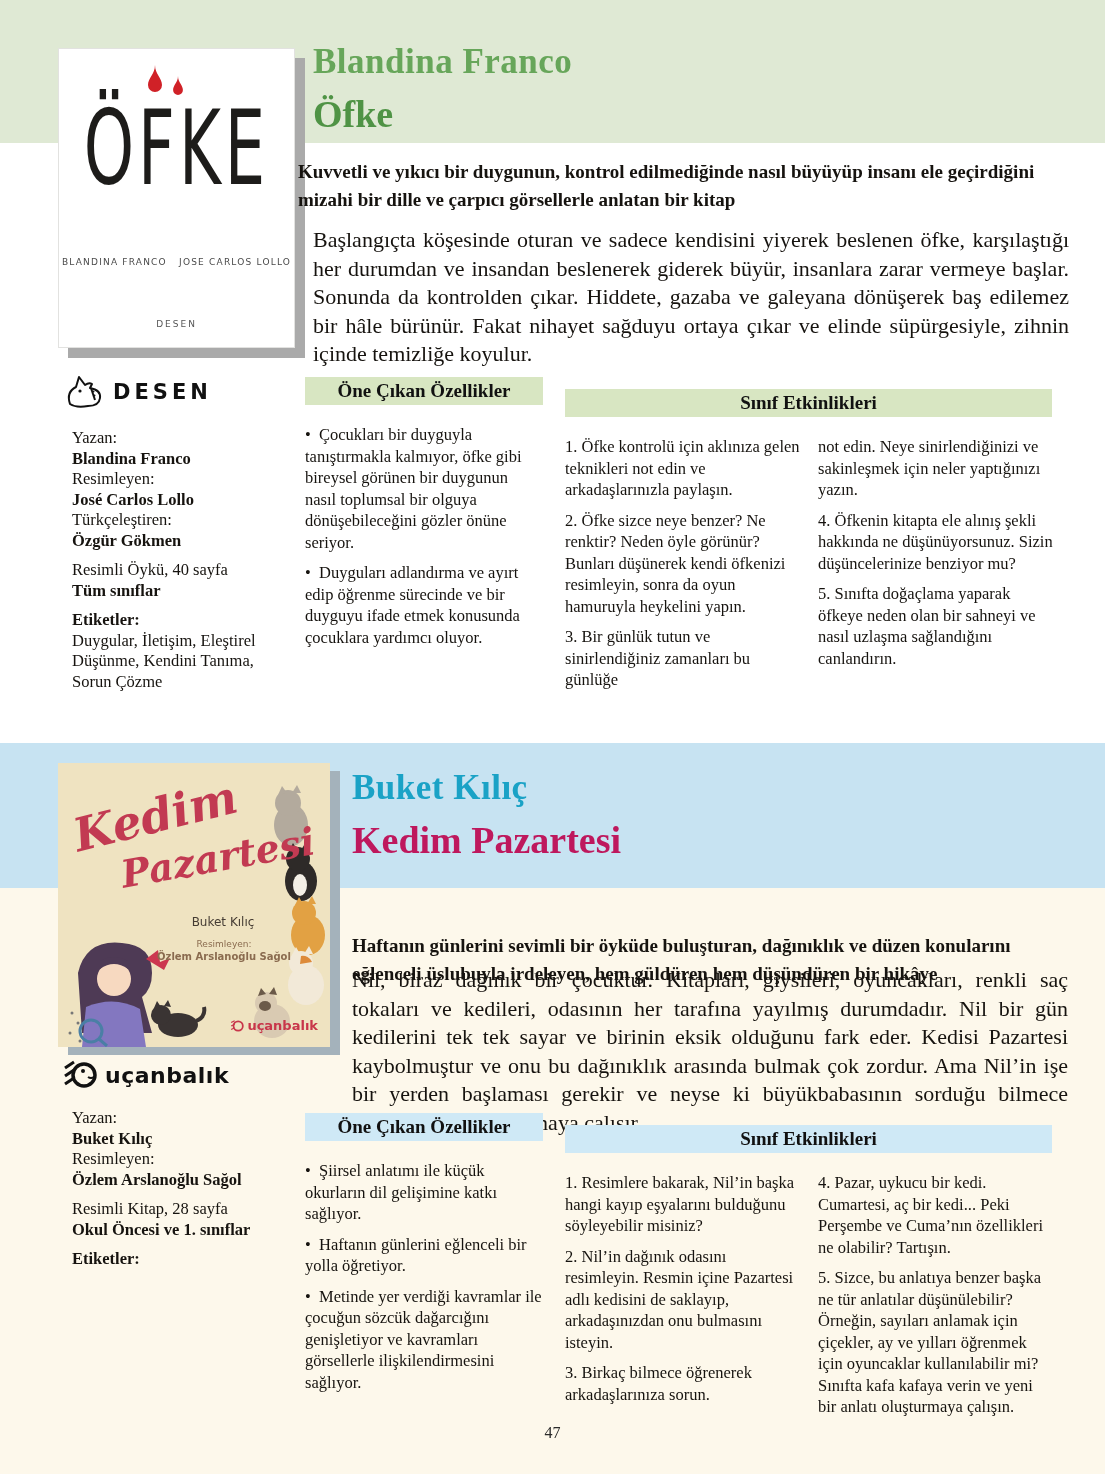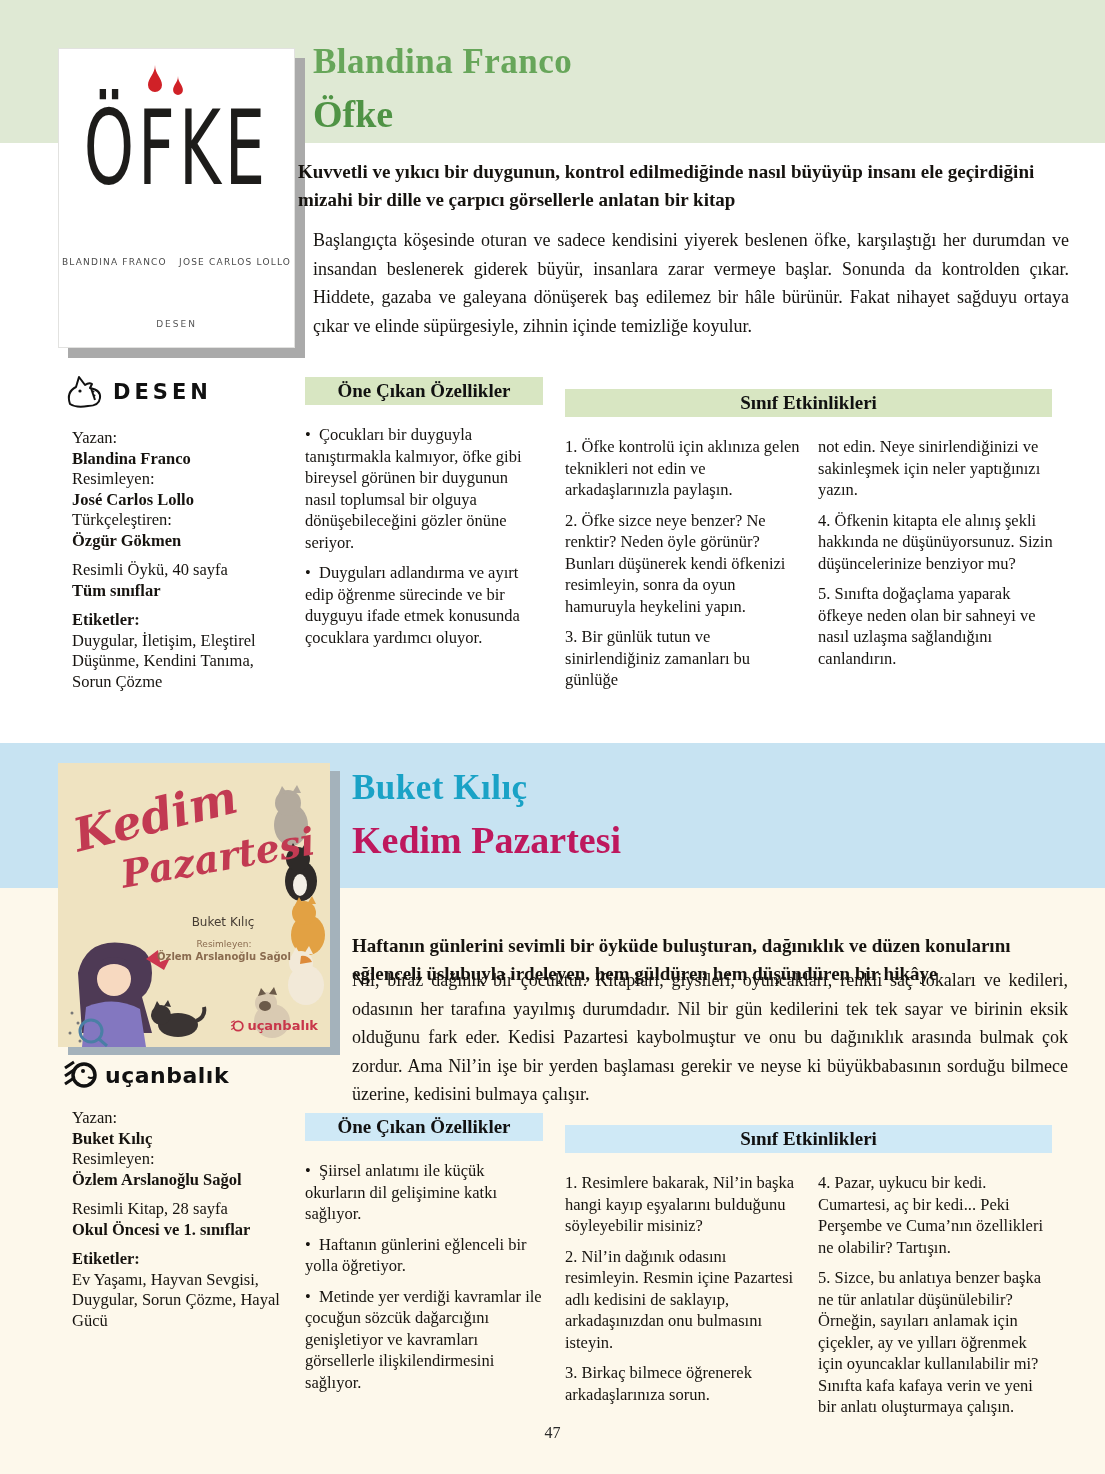--- a/index.html
+++ b/index.html
@@ -63,21 +63,21 @@
   .hd-author { position:absolute; left:313px; font-size:35px; letter-spacing:0.5px; }
   .hd-title  { position:absolute; left:313px; font-size:38px; font-weight:bold; }
   .g1 { color:#67a65a; } .g2 { color:#4f9345; }
   .b1 { color:#1aa2c6; } .b2 { color:#be185d; }
   .hd-author.sec2, .hd-title.sec2 { left:352px; }
 
   .intro {
     position:absolute; font-size:19px; line-height:28px; font-weight:bold; color:#16130f;
   }
   .desc {
-    position:absolute; font-size:18px; line-height:28.5px; color:#16130f; text-align:justify;
+    position:absolute; font-size:22px; line-height:28.5px; color:#16130f; text-align:justify;
   }
   .intro.sec1 { left:298px; top:158px; width:756px; }
   .desc.sec1  { left:313px; top:226px; width:756px; }
   .intro.sec2 { left:352px; top:932px; width:716px; }
   .desc.sec2  { left:352px; top:966px; width:716px; }
 
   
   .pub-logo { position:absolute; display:flex; align-items:center; gap:7px; }
   .pub-logo-1 { left:64px; top:374px; }
   .pub-logo-2 { left:62px; top:1058px; }
@@ -264,21 +264,20 @@
   </div>
 
   <div class="info info-2">
     <div>Yazan:</div>
     <div class="bold">Buket Kılıç</div>
     <div>Resimleyen:</div>
     <div class="bold">Özlem Arslanoğlu Sağol</div>
     <div class="gap">Resimli Kitap, 28 sayfa</div>
     <div class="bold">Okul Öncesi ve 1. sınıflar</div>
     <div class="gap bold">Etiketler:</div>
-    <div>Ev Yaşamı, Hayvan Sevgisi, Duygular, Sorun Çözme, Hayal Gücü</div>
   </div>
 
   <div class="features features-2">
     <div class="colhead blue-head">Öne Çıkan Özellikler</div>
     <div class="col-body">
       <p class="feat-item">Şiirsel anlatımı ile küçük okurların dil gelişimine katkı sağlıyor.</p>
       <p class="feat-item">Haftanın günlerini eğlenceli bir yolla öğretiyor.</p>
       <p class="feat-item">Metinde yer verdiği kavramlar ile çocuğun sözcük dağarcığını genişletiyor ve kavramları görsellerle ilişkilendirmesini sağlıyor.</p>
     </div>
   </div>

